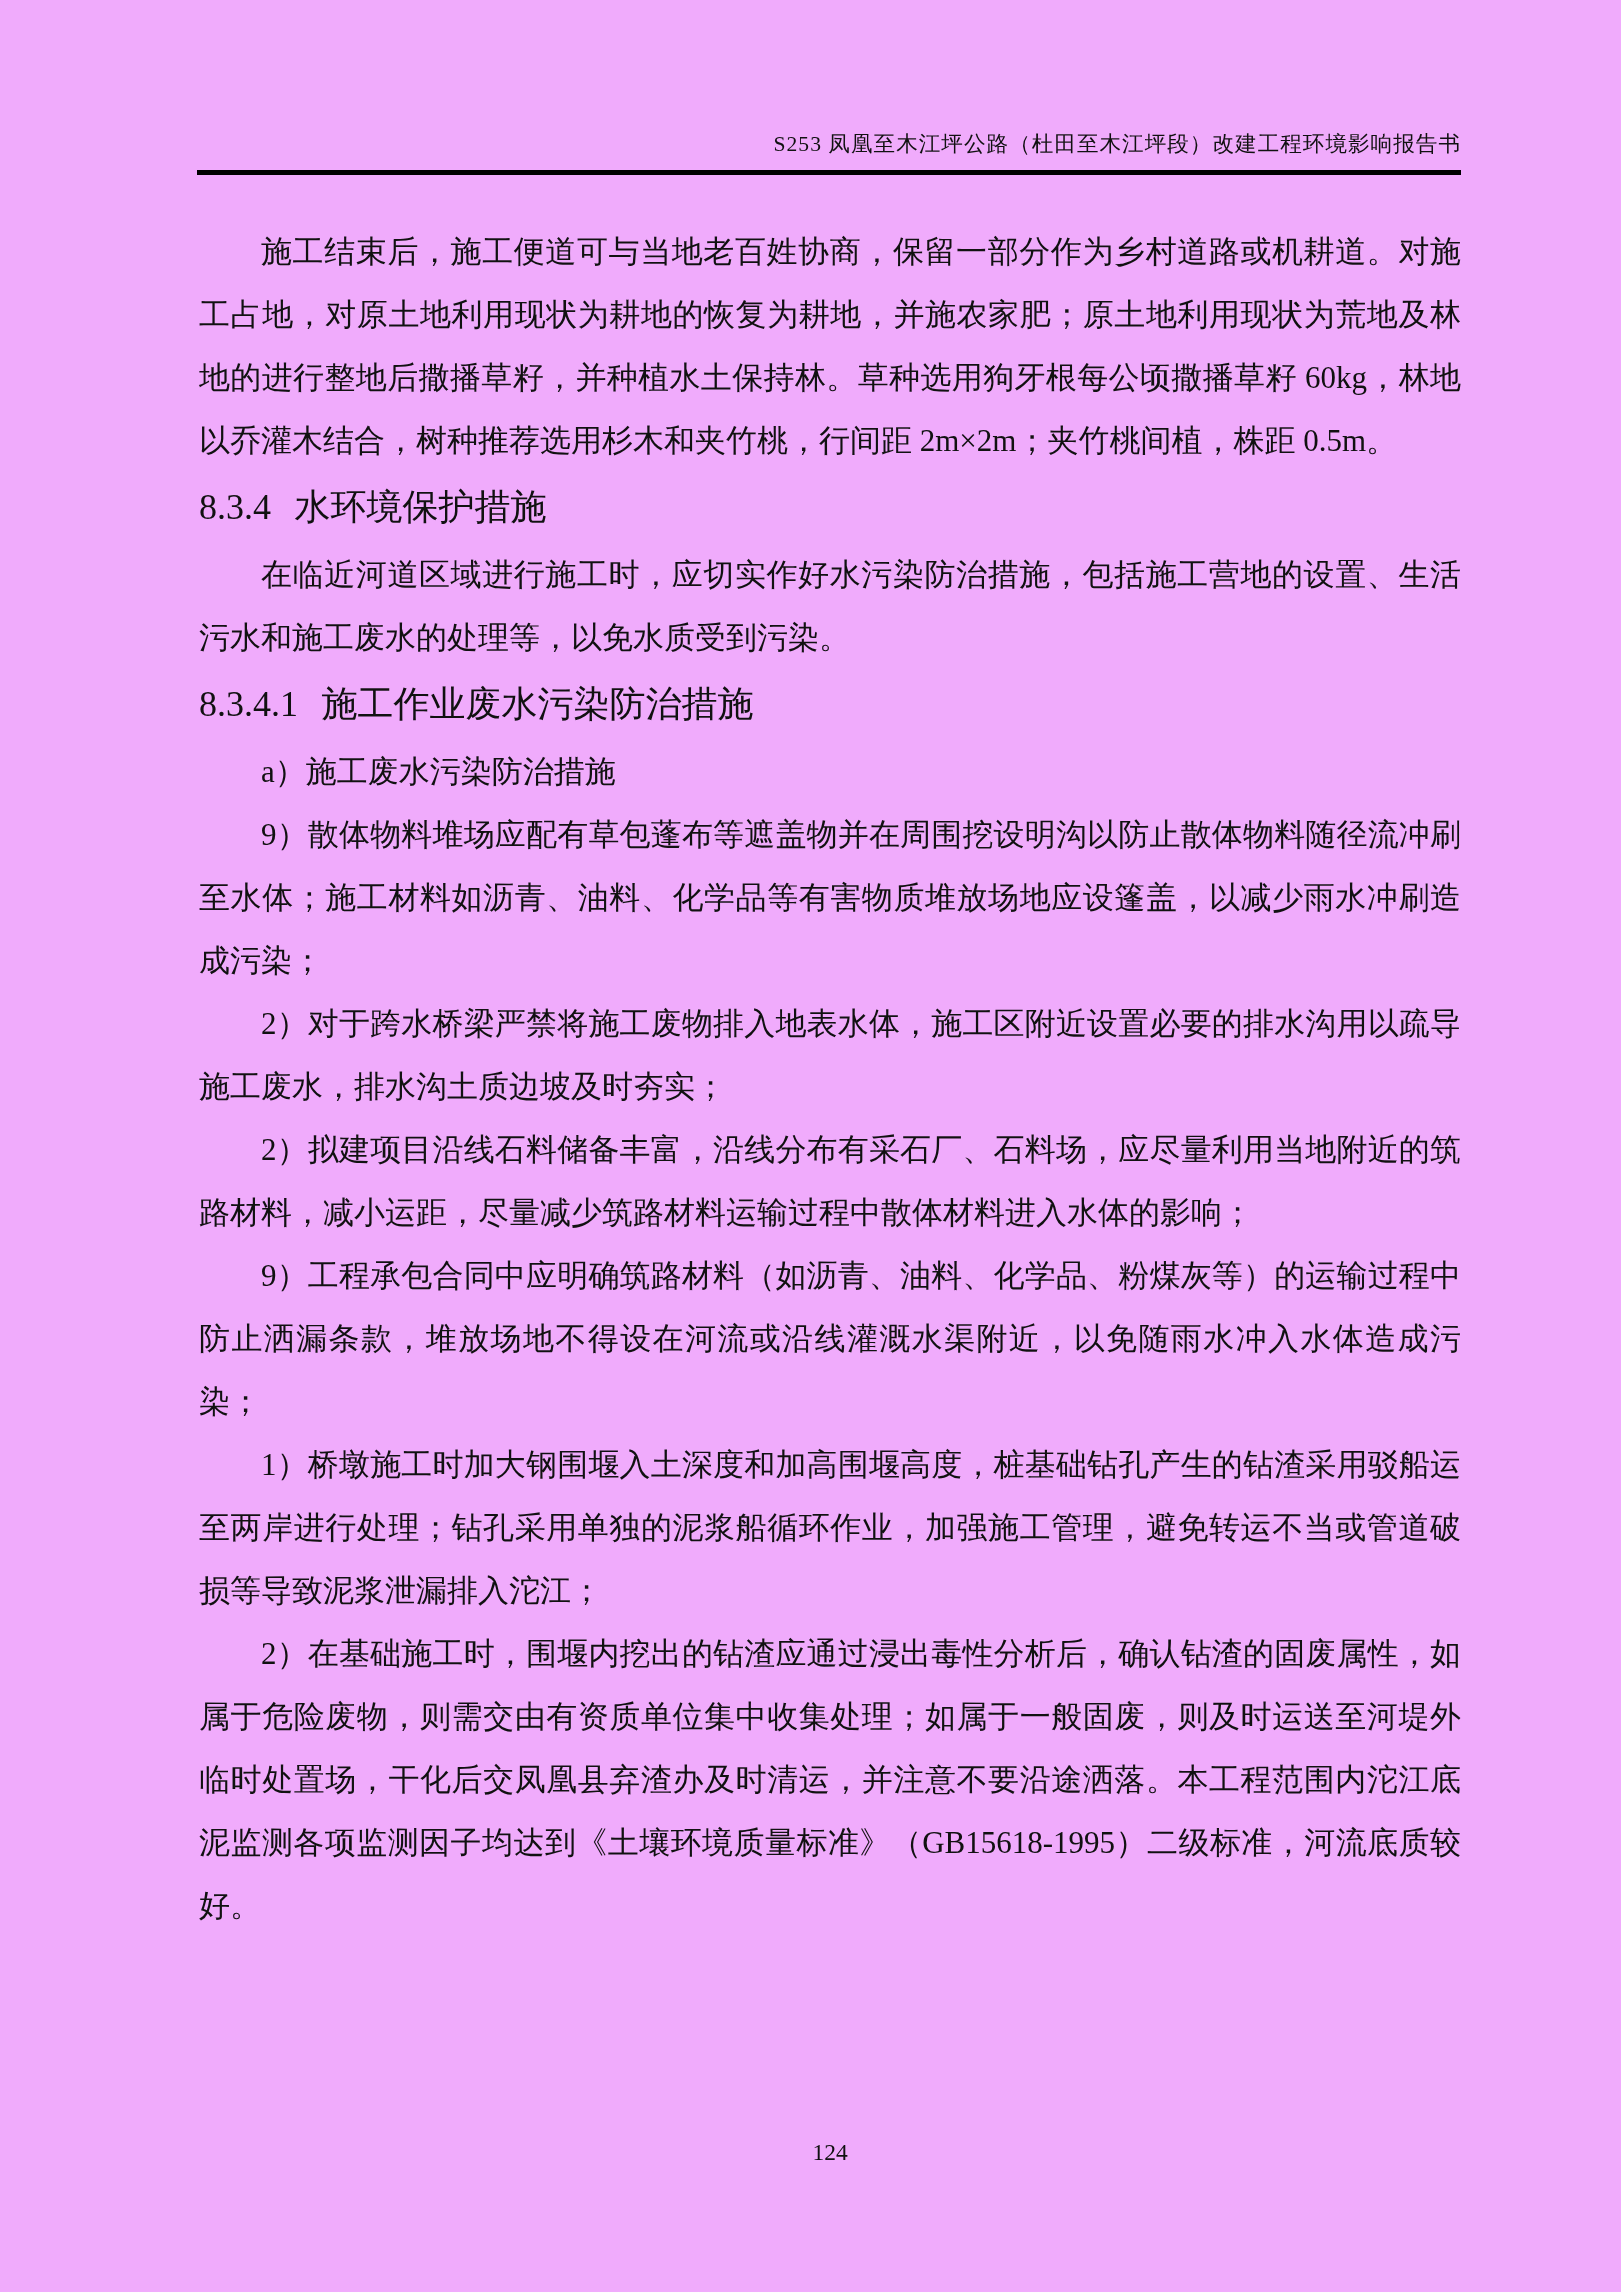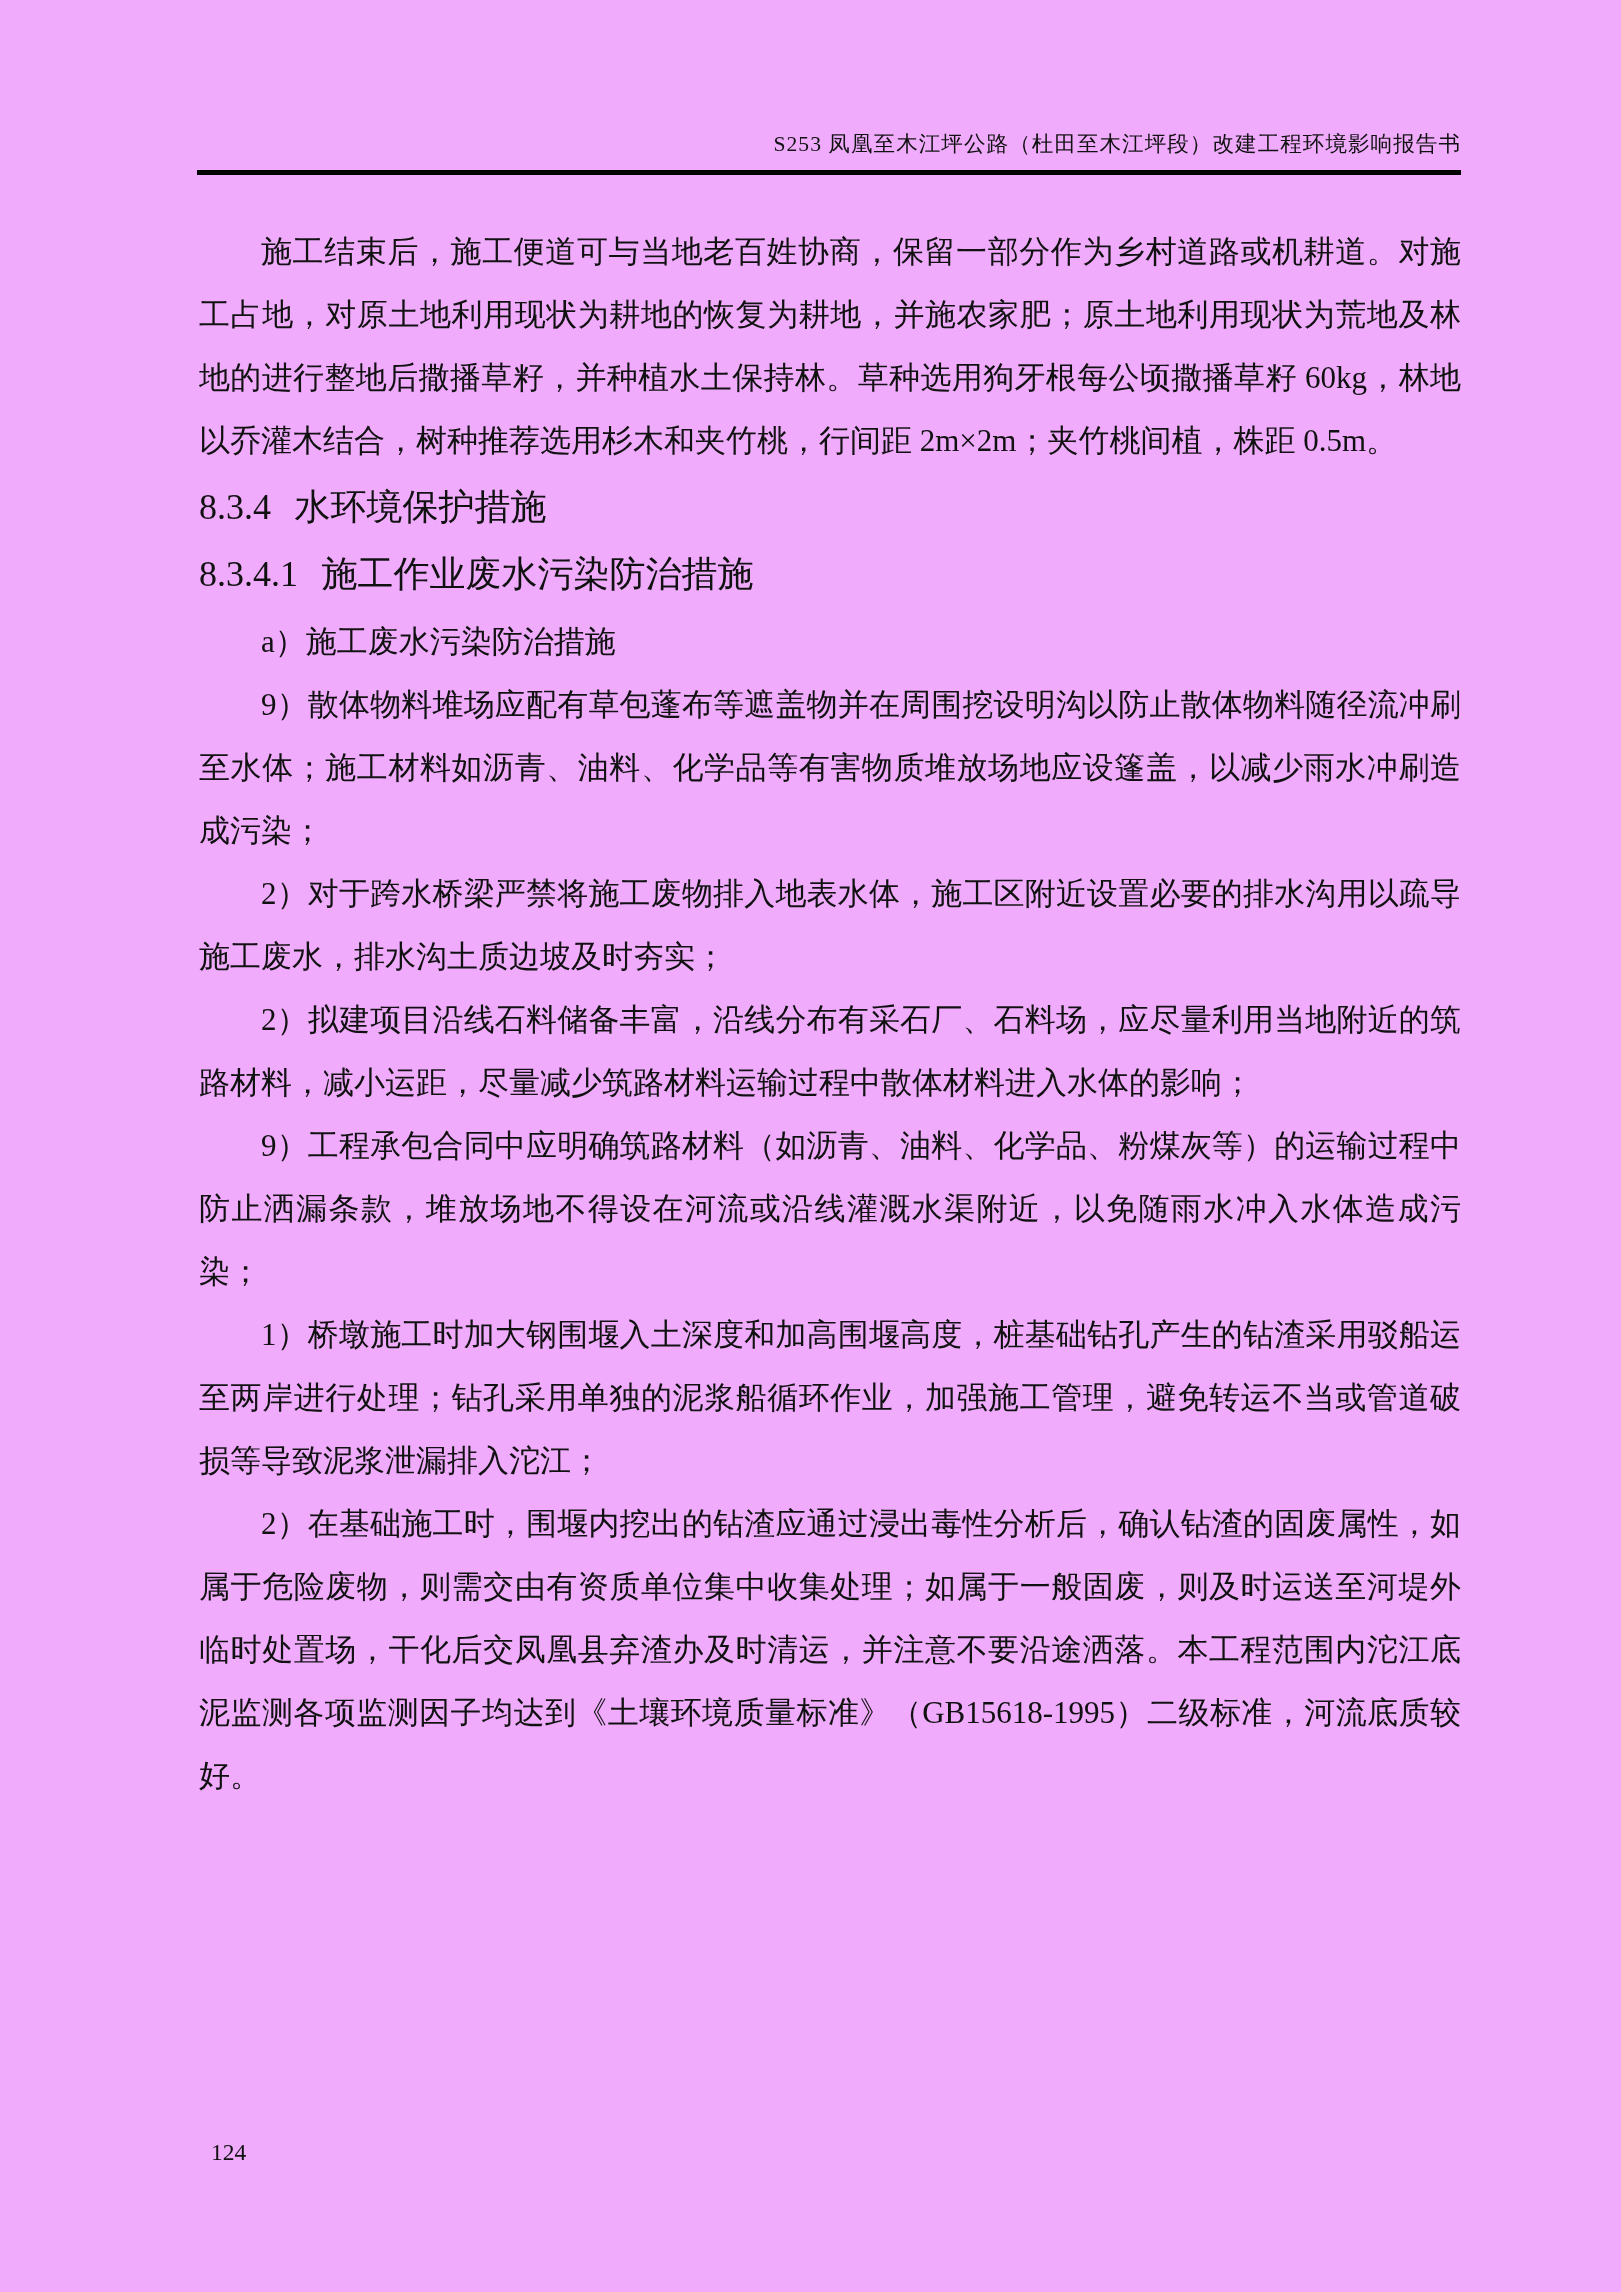--- a/index.html
+++ b/index.html
@@ -59,23 +59,24 @@
     line-height: 63px;
     text-indent: 0;
     text-align: left;
   }
   .heading .h-title {
     margin-left: 0.65em;
   }
   
   .footer {
     position: absolute;
-    left: 211px;
+    left: 199px;
     top: 2135px;
     width: 1262px;
+    text-align: center;
     font-size: 23.5px;
     line-height: 35px;
   }
 </style>
 </head>
 <body>
 
 <div class="page">
 
   <div class="header">
@@ -84,20 +85,21 @@
   </div>
 
   <div class="body-col">
 
     <p class="para">施工结束后，施工便道可与当地老百姓协商，保留一部分作为乡村道路或机耕道。对施工占地，对原土地利用现状为耕地的恢复为耕地，并施农家肥；原土地利用现状为荒地及林地的进行整地后撒播草籽，并种植水土保持林。草种选用狗牙根每公顷撒播草籽 60kg，林地以乔灌木结合，树种推荐选用杉木和夹竹桃，行间距 2m×2m；夹竹桃间植，株距 0.5m。</p>
 
     <h2 class="heading">
       <span class="h-num">8.3.4</span><span class="h-title">水环境保护措施</span>
     </h2>
 
+    <p class="para">在临近河道区域进行施工时，应切实作好水污染防治措施，包括施工营地的设置、生活污水和施工废水的处理等，以免水质受到污染。</p>
 
     <h2 class="heading">
       <span class="h-num">8.3.4.1</span><span class="h-title">施工作业废水污染防治措施</span>
     </h2>
 
     <p class="para">a）施工废水污染防治措施</p>
 
     <p class="para">9）散体物料堆场应配有草包蓬布等遮盖物并在周围挖设明沟以防止散体物料随径流冲刷至水体；施工材料如沥青、油料、化学品等有害物质堆放场地应设篷盖，以减少雨水冲刷造成污染；</p>
 
     <p class="para">2）对于跨水桥梁严禁将施工废物排入地表水体，施工区附近设置必要的排水沟用以疏导施工废水，排水沟土质边坡及时夯实；</p>

